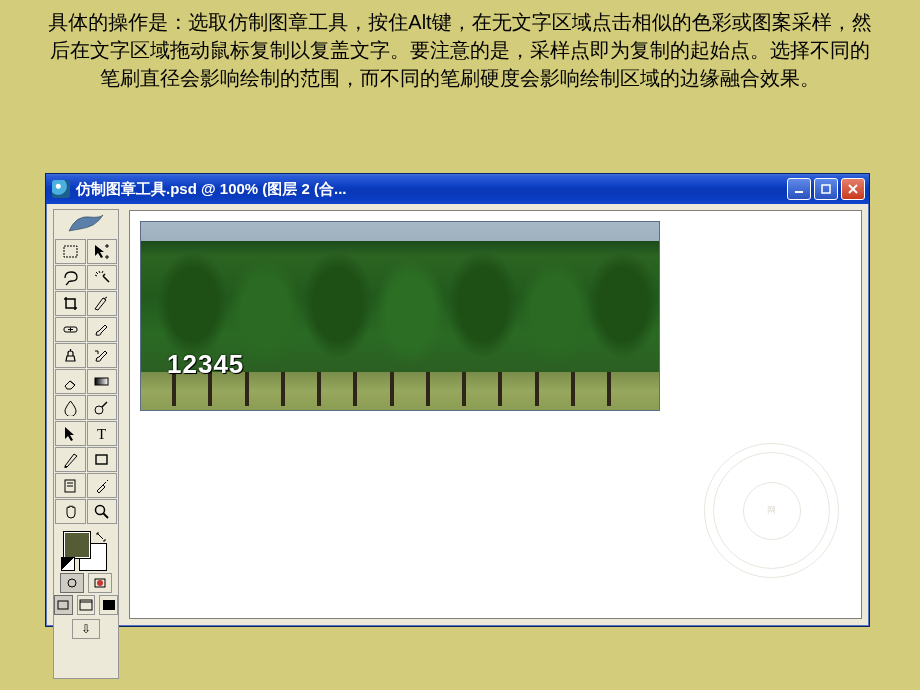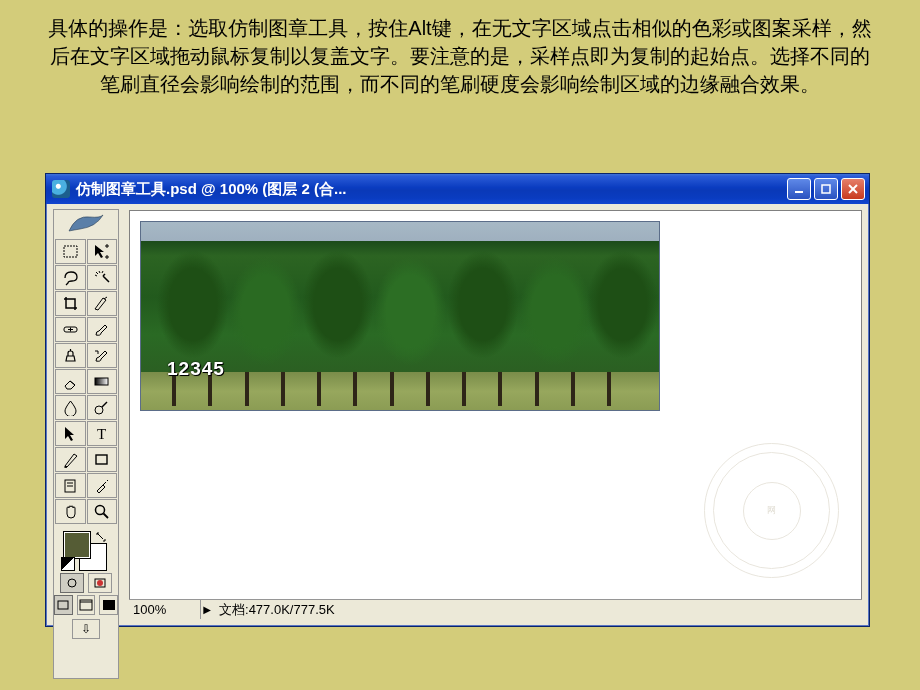--- a/index.html
+++ b/index.html
@@ -9,21 +9,21 @@
     font-family:"Microsoft YaHei","SimSun",sans-serif;
     overflow:hidden;
   }
   .article { padding:6px 42px 0 42px; text-align:center; }
   .article .heading {
     font-size:20px; line-height:28px; color:#000; font-weight:bold;
   }
   .article .heading .plain { font-weight:normal; }
   .article .body {
     font-size:20px; line-height:28px; color:#000; text-align:center;
-    margin-top:8px;
+    margin-top:2px;
   }
 
   .window {
     position:absolute; left:45px; top:173px; width:825px; height:454px;
     background:#ece9d8;
     border:1px solid #0a246a;
     box-shadow:0 0 0 1px #5874c3 inset;
   }
   .titlebar {
     height:30px;
@@ -124,21 +124,21 @@
       radial-gradient(ellipse 60px 90px at 10% 50%,#1e4f15 0 40%,transparent 60%),
       radial-gradient(ellipse 60px 90px at 24% 55%,#2a6a22 0 40%,transparent 60%),
       radial-gradient(ellipse 60px 90px at 38% 50%,#1e4f15 0 40%,transparent 60%),
       radial-gradient(ellipse 60px 90px at 52% 55%,#2c6e24 0 40%,transparent 60%),
       radial-gradient(ellipse 60px 90px at 66% 50%,#1e4f15 0 40%,transparent 60%),
       radial-gradient(ellipse 60px 90px at 80% 55%,#2a6a22 0 40%,transparent 60%),
       radial-gradient(ellipse 60px 90px at 93% 50%,#1e4f15 0 40%,transparent 60%);
   }
   .canvas .imgtext {
     position:absolute; left:26px; bottom:30px;
-    font-weight:bold; color:#fff; font-size:19px;
+    font-weight:bold; color:#fff; font-size:26px;
     text-shadow:0 0 2px #000,1px 1px 0 #000; letter-spacing:1px;
     font-family:Arial,sans-serif;
   }
   .stamp {
     position:absolute; right:22px; bottom:40px; width:135px; height:135px;
     border:1px solid #d6d0c1; border-radius:50%;
     display:flex; align-items:center; justify-content:center; opacity:.55;
   }
   .stamp::before {
     content:""; position:absolute; inset:8px; border:1px solid #d6d0c1; border-radius:50%;
@@ -388,21 +388,14 @@
             <div class="trunk" style="left:83%"></div>
           <div class="trunk" style="left:90%"></div>
         </div>
         <div class="imgtext">12345</div>
       </div>
       <div class="stamp">
         <div class="center">网</div>
       </div>
     </div>
 
-    <div class="statusbar">
-      <div class="zoom">100%</div>
-      <div class="tri">▶</div>
-      <div class="docinfo">
-        <span>文档:</span><span>477.0K/777.5K</span>
-      </div>
-    </div>
   </div>
 </div>
 
 </body></html>

